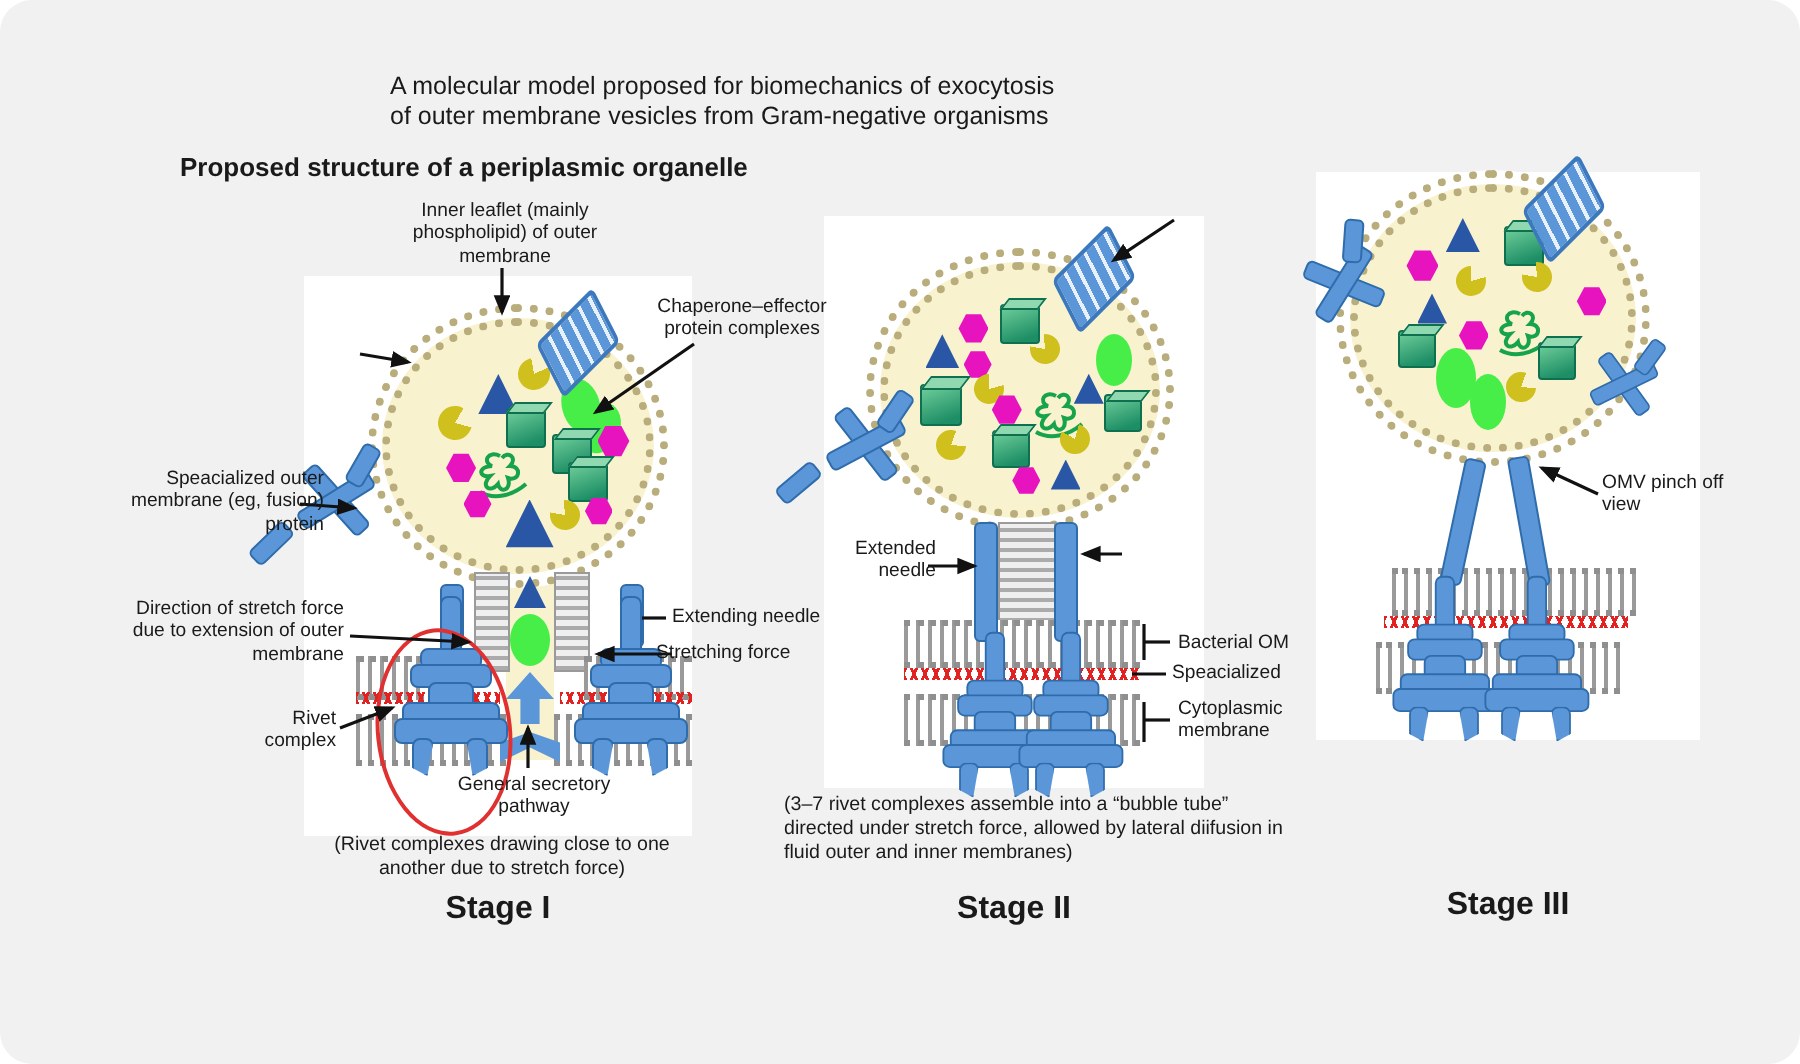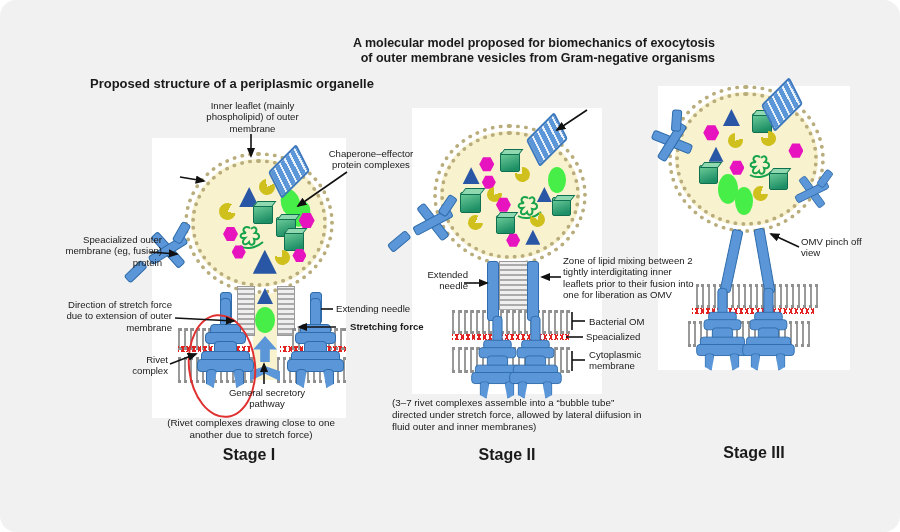--- a/index.html
+++ b/index.html
@@ -1,21 +1,21 @@
 <!DOCTYPE html>
 <html><head>
 <meta charset="utf-8">
 <style>
   html,body{margin:0;padding:0;background:#ffffff;}
   .canvas{position:relative;width:900px;height:532px;background:#f1f1f2;border-radius:16px;
           font-family:"Liberation Sans",sans-serif;color:#1a1a1a;overflow:hidden;}
   .panel{position:absolute;background:#ffffff;}
   
-  .title{position:absolute;left:195px;top:36px;width:520px;text-align:right;
-         font-size:12.5px;font-weight:bold;line-height:1.18;}
+  .title{position:absolute;left:195px;top:36px;width:520px;text-align:left;
+         font-size:12.5px;font-weight:normal;line-height:1.18;}
   .subtitle{position:absolute;left:90px;top:76px;font-size:13px;font-weight:bold;}
   .lbl{position:absolute;font-size:9.6px;line-height:1.18;z-index:6;}
   .lbl.r{text-align:right;} .lbl.c{text-align:center;}
   .cap{position:absolute;font-size:9.8px;line-height:1.2;z-index:6;}
   .cap.c{text-align:center;}
   .stage{position:absolute;font-size:16px;font-weight:bold;text-align:center;z-index:6;}
   
   .ves{position:absolute;z-index:2;}
   .ring-o{position:absolute;inset:0;border-radius:50%;border:4px dotted #b9ad7c;background:#ffffff;}
   .ring-i{position:absolute;inset:7px;border-radius:50%;border:4px dotted #b9ad7c;background:#f9f2cf;}
@@ -280,28 +280,27 @@
       <i class="r-base"></i>
       <i class="r-p1"></i>
       <i class="r-p2"></i>
   </div>
 
   <div class="lbl c" style="left:190px;top:100px;width:125px;">Inner leaflet (mainly phospholipid) of outer membrane</div>
   <div class="lbl c" style="left:320px;top:148px;width:102px;">Chaperone–effector protein complexes</div>
   <div class="lbl r" style="left:60px;top:234px;width:102px;">Speacialized outer membrane (eg, fusion) protein</div>
   <div class="lbl r" style="left:64px;top:299px;width:108px;">Direction of stretch force due to extension of outer membrane</div>
   <div class="lbl" style="left:336px;top:303px;width:82px;">Extending needle</div>
-  <div class="lbl" style="left:350px;top:321px;width:82px;font-weight:bold;">Stretching force</div>
+  <div class="lbl" style="left:328px;top:321px;width:82px;">Stretching force</div>
   <div class="lbl r" style="left:118px;top:354px;width:50px;">Rivet complex</div>
   <div class="lbl c" style="left:224px;top:387px;width:86px;">General secretory pathway</div>
   <div class="cap c" style="left:158px;top:417px;width:186px;">(Rivet complexes drawing close to one another due to stretch force)</div>
   <div class="stage" style="left:152px;top:446px;width:194px;text-align:center;">Stage I</div>
 
   <div class="lbl r" style="left:412px;top:269px;width:56px;">Extended needle</div>
-  <div class="lbl" style="left:563px;top:255px;width:138px;">Zone of lipid mixing between 2 tightly interdigitating inner leaflets prior to their fusion into one for liberation as OMV</div>
   <div class="lbl" style="left:589px;top:316px;width:80px;">Bacterial OM</div>
   <div class="lbl" style="left:586px;top:331px;width:85px;">Speacialized</div>
   <div class="lbl" style="left:589px;top:349px;width:72px;">Cytoplasmic membrane</div>
   <div class="cap" style="left:392px;top:397px;width:256px;">(3–7 rivet complexes assemble into a “bubble tube” directed under stretch force, allowed by lateral diifusion in fluid outer and inner membranes)</div>
   <div class="stage" style="left:412px;top:446px;width:190px;">Stage II</div>
 
   <div class="lbl" style="left:801px;top:236px;width:64px;">OMV pinch off view</div>
   <div class="stage" style="left:658px;top:444px;width:192px;">Stage III</div>
 
   <svg class="overlay" width="900" height="532">

